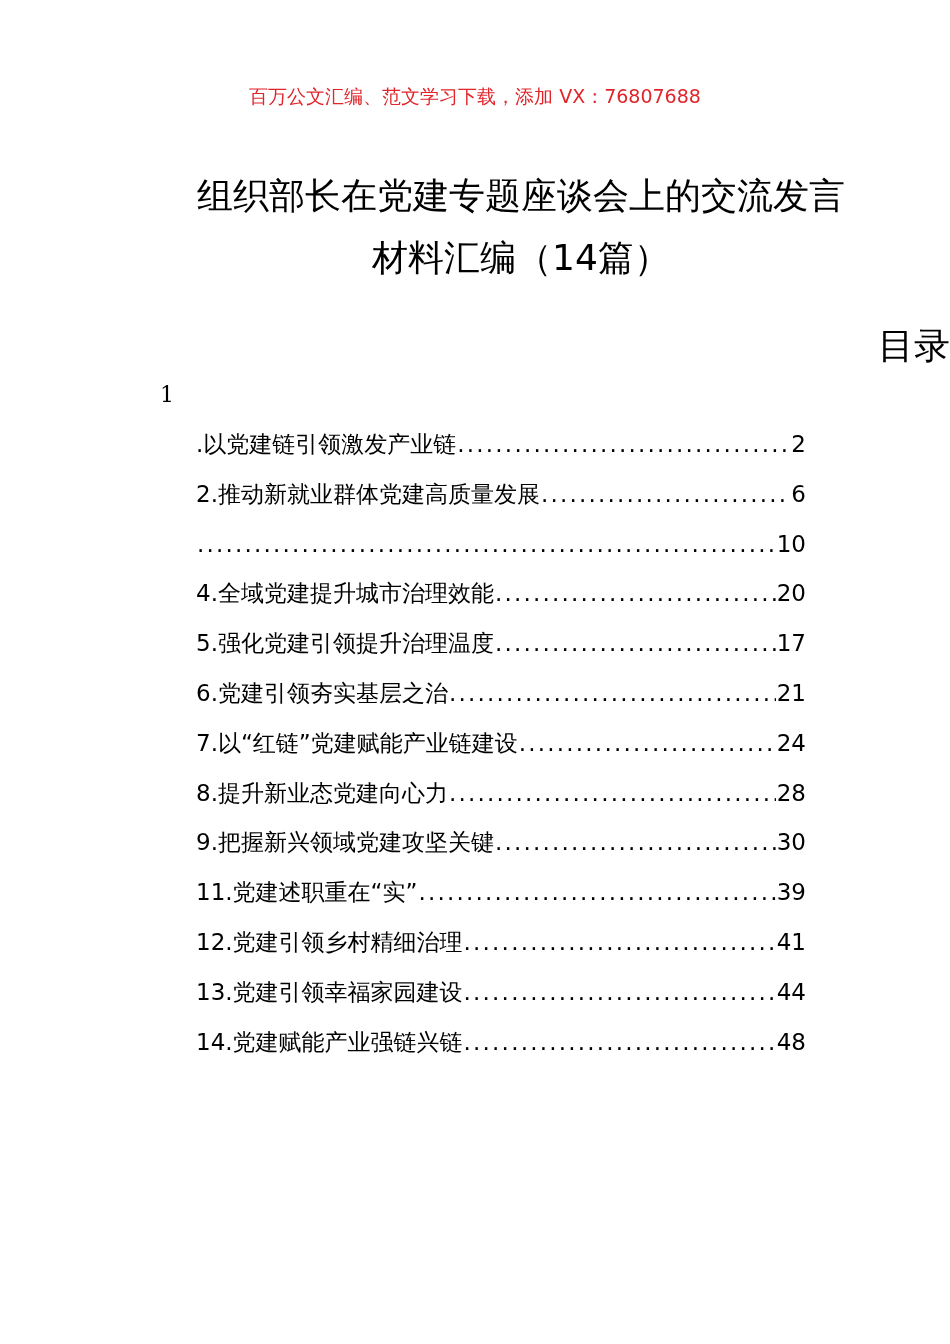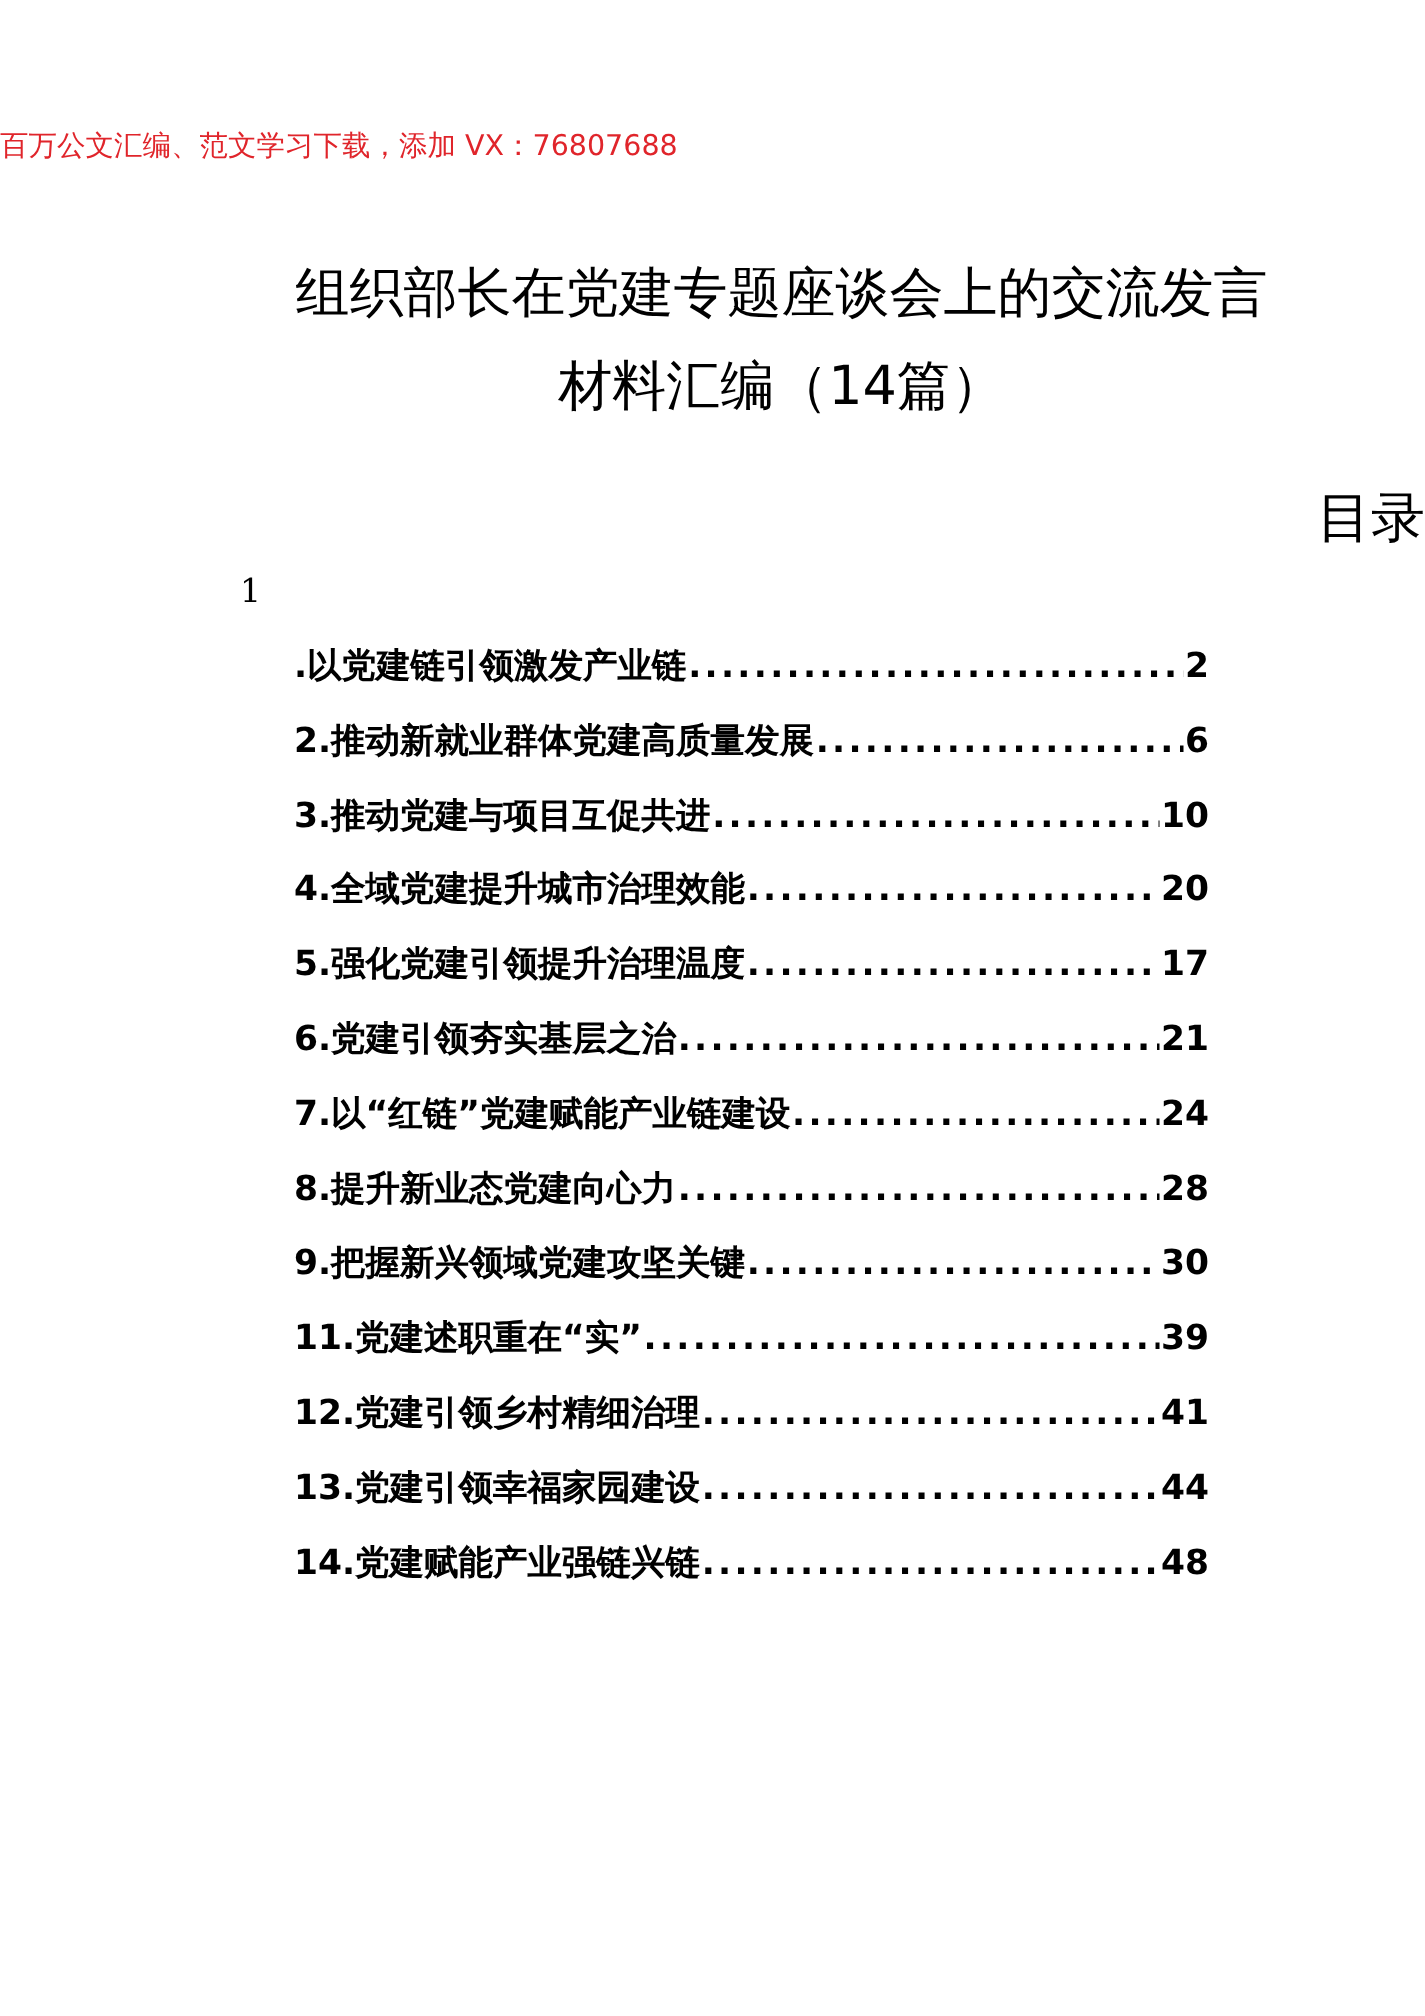--- a/index.html
+++ b/index.html
@@ -1,30 +1,30 @@
 <!DOCTYPE html>
 <html><head>
   <meta charset="utf-8">
   <style>
     html, body { margin: 0; padding: 0; background: #ffffff; }
     body { width: 950px; height: 1344px; position: relative; overflow: hidden;
            font-family: "DejaVu Sans", "Liberation Sans", sans-serif; color: #000; }
-    .watermark { position: absolute; top: 84px; left: 0; width: 950px; text-align: left;
+    .watermark { position: absolute; top: 84px; left: 0; width: 950px; text-align: center;
                  color: #e0252b; font-size: 19px; letter-spacing: 0px; }
     .title { position: absolute; left: 0; width: 950px; text-align: center;
              font-size: 36px; line-height: 52px; padding-left: 46px; }
     .title.l1 { top: 170px; }
     .title.l2 { top: 232px; }
     .toc-heading { position: absolute; top: 320px; left: 0; width: 950px; text-align: right;
                    font-size: 36px; line-height: 52px; }
     .marker { position: absolute; top: 382px; left: 160px; font-family: "DejaVu Serif", "Liberation Serif", serif;
               font-size: 22px; }
     .toc { position: absolute; top: 421px; left: 196px; width: 610px; }
     .toc-row { display: flex; align-items: baseline; height: 49.8px; font-size: 23px; line-height: 46px;
-               white-space: nowrap; font-weight: bold; }
+               white-space: nowrap; }
     .toc-row .label { flex: 0 0 auto; }
     .toc-row .dots { flex: 1 1 auto; overflow: hidden; letter-spacing: 2.2px; color: #000; margin: 0 1px; }
     .toc-row .dots::before { content: "..........................................................................................................................."; }
     .toc-row .page { flex: 0 0 auto; }
   </style>
 </head>
 <body>
 
 <div class="watermark">百万公文汇编、范文学习下载，添加 VX：76807688</div>
 
@@ -40,21 +40,20 @@
     <span class="label">.以党建链引领激发产业链</span>
       <span class="dots"></span>
       <span class="page">2</span>
   </div>
   <div class="toc-row">
     <span class="label">2.推动新就业群体党建高质量发展</span>
       <span class="dots"></span>
       <span class="page">6</span>
   </div>
   <div class="toc-row">
-    <span class="label">3.推动党建与项目互促共进</span>
       <span class="dots"></span>
       <span class="page">10</span>
   </div>
   <div class="toc-row">
     <span class="label">4.全域党建提升城市治理效能</span>
       <span class="dots"></span>
       <span class="page">20</span>
   </div>
   <div class="toc-row">
     <span class="label">5.强化党建引领提升治理温度</span>

